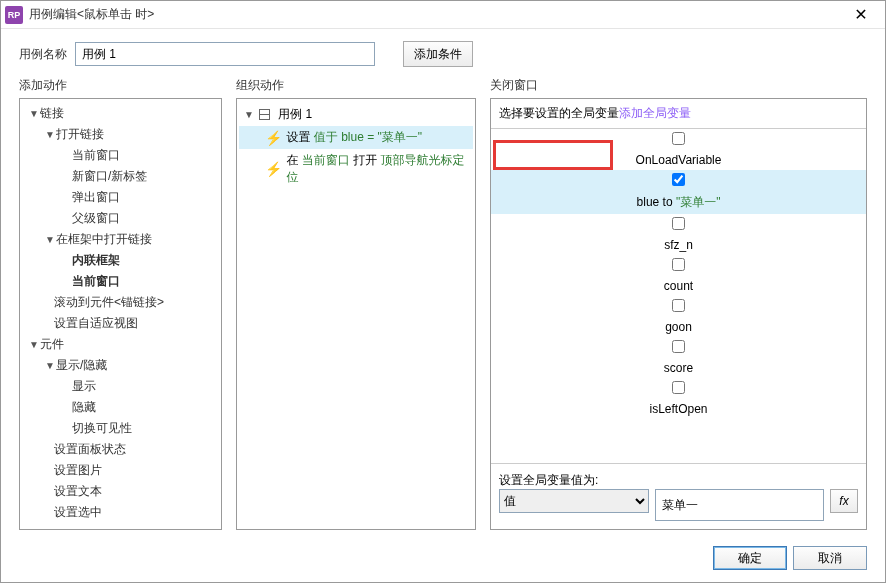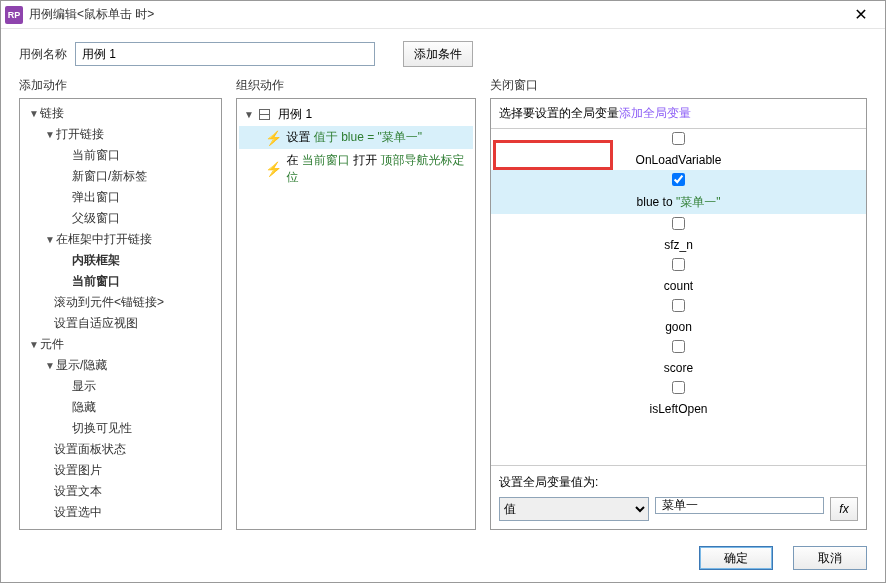--- a/index.html
+++ b/index.html
@@ -29,26 +29,26 @@
 .col3 .cfg-title { border-bottom: none; padding: 4px 0; }
 .cfg-panel { flex: 1; border: 1px solid #999; display: flex; flex-direction: column; min-height: 0; }
 .cfg-head { display: flex; align-items: center; justify-content: flex-start; padding: 6px 8px; }
 .cfg-head a { color: #8b5cf6; text-decoration: none; cursor: pointer; }
 .varlist { flex: 1; overflow: auto; border-top: 1px solid #ccc; }
 .var-row { display: flex; align-items: center; padding: 3px 8px; gap: 8px; cursor: pointer; flex-direction: column; }
 .var-row.sel { background: #d8f0fa; }
 .var-row input[type=checkbox] { width: 13px; height: 13px; cursor: pointer; }
 .redbox { position: absolute; border: 3px solid #e53935; pointer-events: none; }
 .cfg-bottom { border-top: 1px solid #ccc; padding: 8px; }
-.cfg-bottom .lbl { margin-bottom: 6px; display: block; }
+.cfg-bottom .lbl { display: block; }
 .cfg-bottom .row { display: flex; gap: 6px; align-items: stretch; }
 .cfg-bottom select { height: 24px; border: 1px solid #8fa4b8; width: 150px; }
-.cfg-bottom input { height: 17px; border: 1px solid #8fa4b8; flex: 1; padding: 0 6px; }
+.cfg-bottom input { height: 32px; border: 1px solid #8fa4b8; flex: 1; padding: 0 6px; }
 .cfg-bottom .fx { width: 28px; height: 24px; border: 1px solid #aaa; background: linear-gradient(#fdfdfd,#ececec); cursor: pointer; font-style: italic; }
-.dlg-buttons { display: flex; justify-content: flex-end; gap: 20px; padding: 8px 18px 12px; margin-left: 40px; }
+.dlg-buttons { display: flex; justify-content: flex-end; gap: 6px; padding: 8px 18px 12px; margin-left: 40px; }
 .dlg-buttons button { width: 74px; height: 24px; border: 1px solid #7a9ab8; background: linear-gradient(#fdfdfd,#ececec); cursor: pointer; }
 .dlg-buttons button.primary { border: 1px solid #3b78b5; box-shadow: 0 0 0 1px #7ab8e6 inset; }
 </style>
 </head>
 <body>
 
 <div class="window">
   <div class="titlebar">
     <div class="app-icon">RP</div>
     <div class="title">用例编辑&lt;鼠标单击 时&gt;</div>

